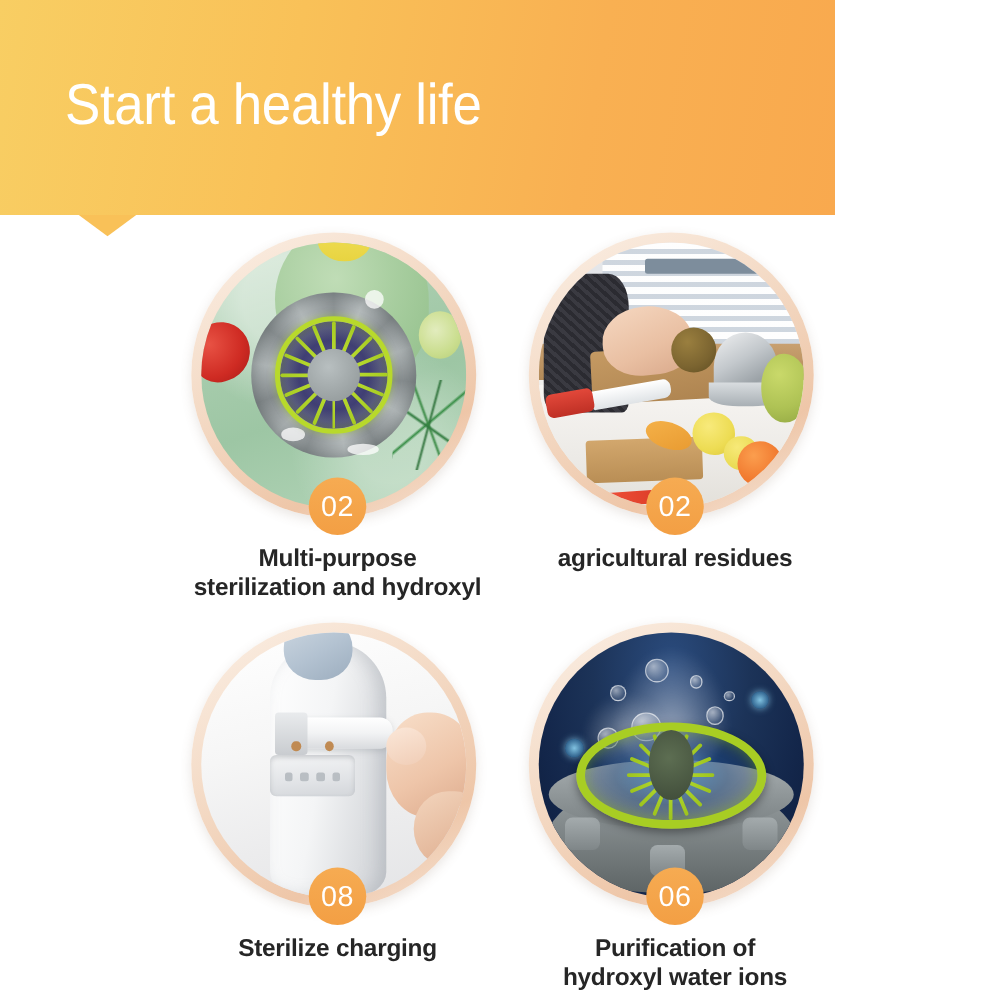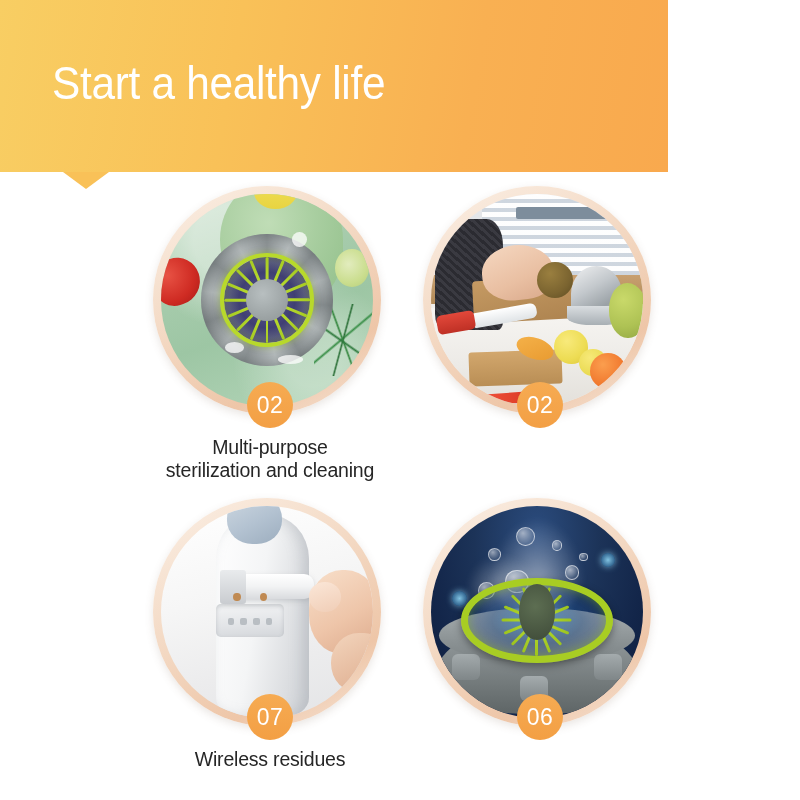--- a/index.html
+++ b/index.html
@@ -544,21 +544,21 @@
 
   
   .caption {
     position: absolute;
     left: 0;
     top: 250px;
     width: 330px;
     text-align: center;
     font-size: 19.5px;
     line-height: 23px;
-    font-weight: normal;
+    font-weight: bold;
     color: #262626;
     letter-spacing: -0.2px;
   }
   .caption span { display: block; white-space: nowrap; }
 </style>
 </head>
 <body>
 
 <div class="page">
 
@@ -600,21 +600,21 @@
           </div>
           <div class="hub"></div>
           <div class="p1-bubble" style="left:62%;top:18%;width:7%;height:7%"></div>
           <div class="p1-bubble" style="left:30%;top:70%;width:9%;height:5%;border-radius:50%"></div>
           <div class="p1-bubble" style="left:55%;top:76%;width:12%;height:4%;border-radius:50%"></div>
         </div>
       </div>
       <div class="badge">02</div>
       <div class="caption">
         <span>Multi-purpose</span>
-        <span>sterilization and cleaning</span>
+        <span>sterilization and hydroxyl</span>
       </div>
     </div>
 
     <div class="cell c2">
       <div class="photo-ring">
         <div class="photo p2">
           <div class="p2-window"></div>
           <div class="p2-window-frame"></div>
           <div class="p2-counter"></div>
           <div class="p2-counteredge"></div>
@@ -630,20 +630,21 @@
           <div class="p2-knife-handle"></div>
           <div class="p2-peel"></div>
           <div class="p2-lemon"></div>
           <div class="p2-lemon2"></div>
           <div class="p2-orange"></div>
           <div class="p2-redstick"></div>
         </div>
       </div>
       <div class="badge">02</div>
       <div class="caption">
+        <span>agricultural residues</span>
       </div>
     </div>
 
     <div class="cell c3">
       <div class="photo-ring">
         <div class="photo p3">
           <div class="p3-body"></div>
           <div class="p3-cap"></div>
           <div class="p3-port"></div>
           <div class="p3-pins">
@@ -656,23 +657,23 @@
           <div class="p3-plug-tip"></div>
           <div class="p3-contacts">
               <b></b>
               <b></b>
             </div>
           <div class="p3-thumbreal"></div>
           <div class="p3-nail"></div>
           <div class="p3-finger2"></div>
         </div>
       </div>
-      <div class="badge">07</div>
+      <div class="badge">08</div>
       <div class="caption">
-        <span>Wireless residues</span>
+        <span>Sterilize charging</span>
       </div>
     </div>
 
     <div class="cell c4">
       <div class="photo-ring">
         <div class="photo p4">
           <div class="p4-mist"></div>
           <div class="p4-mist2"></div>
           <div class="bub" style="left:40%;top:10%;width:9%;height:9%"></div>
           <div class="bub" style="left:27%;top:20%;width:6%;height:6%"></div>
@@ -705,16 +706,20 @@
                 <i style="transform: rotate(270deg);"></i>
                 <i style="transform: rotate(292.5deg);"></i>
                 <i style="transform: rotate(315deg);"></i>
                 <i style="transform: rotate(337.5deg);"></i>
               </div>
           </div>
           <div class="p4-hub"></div>
         </div>
       </div>
       <div class="badge">06</div>
+      <div class="caption">
+        <span>Purification of</span>
+        <span>hydroxyl water ions</span>
+      </div>
     </div>
 
   </div>
 </div>
 
 </body></html>

